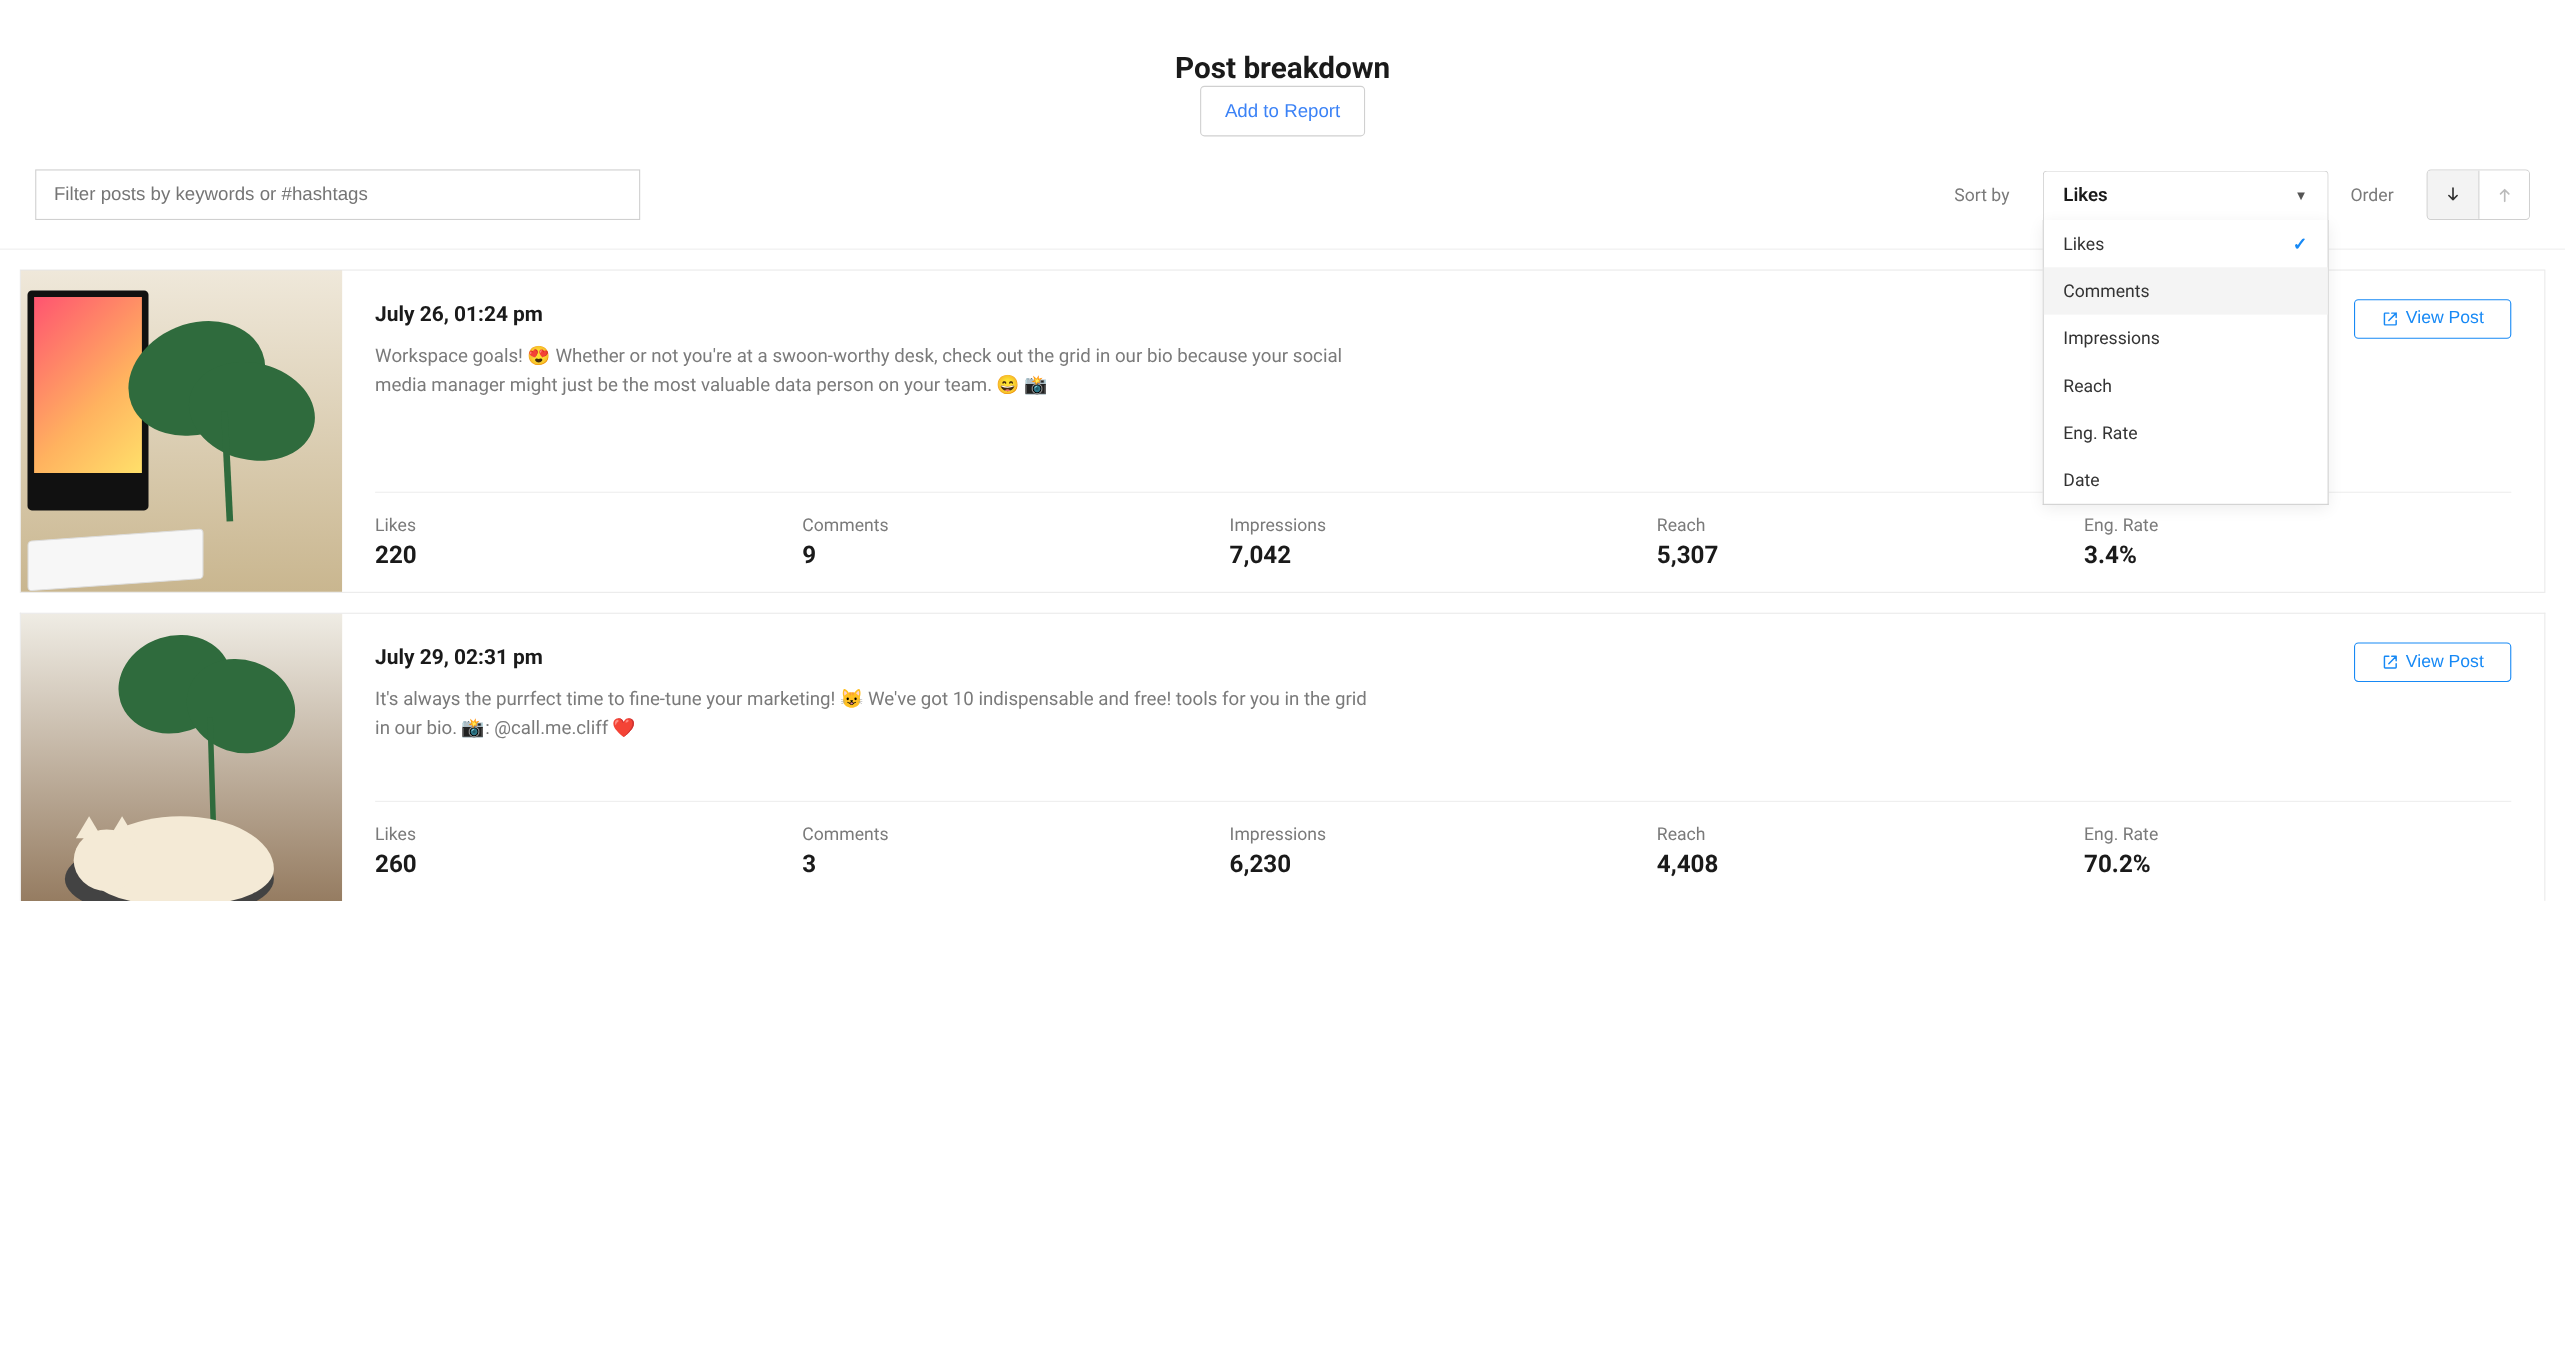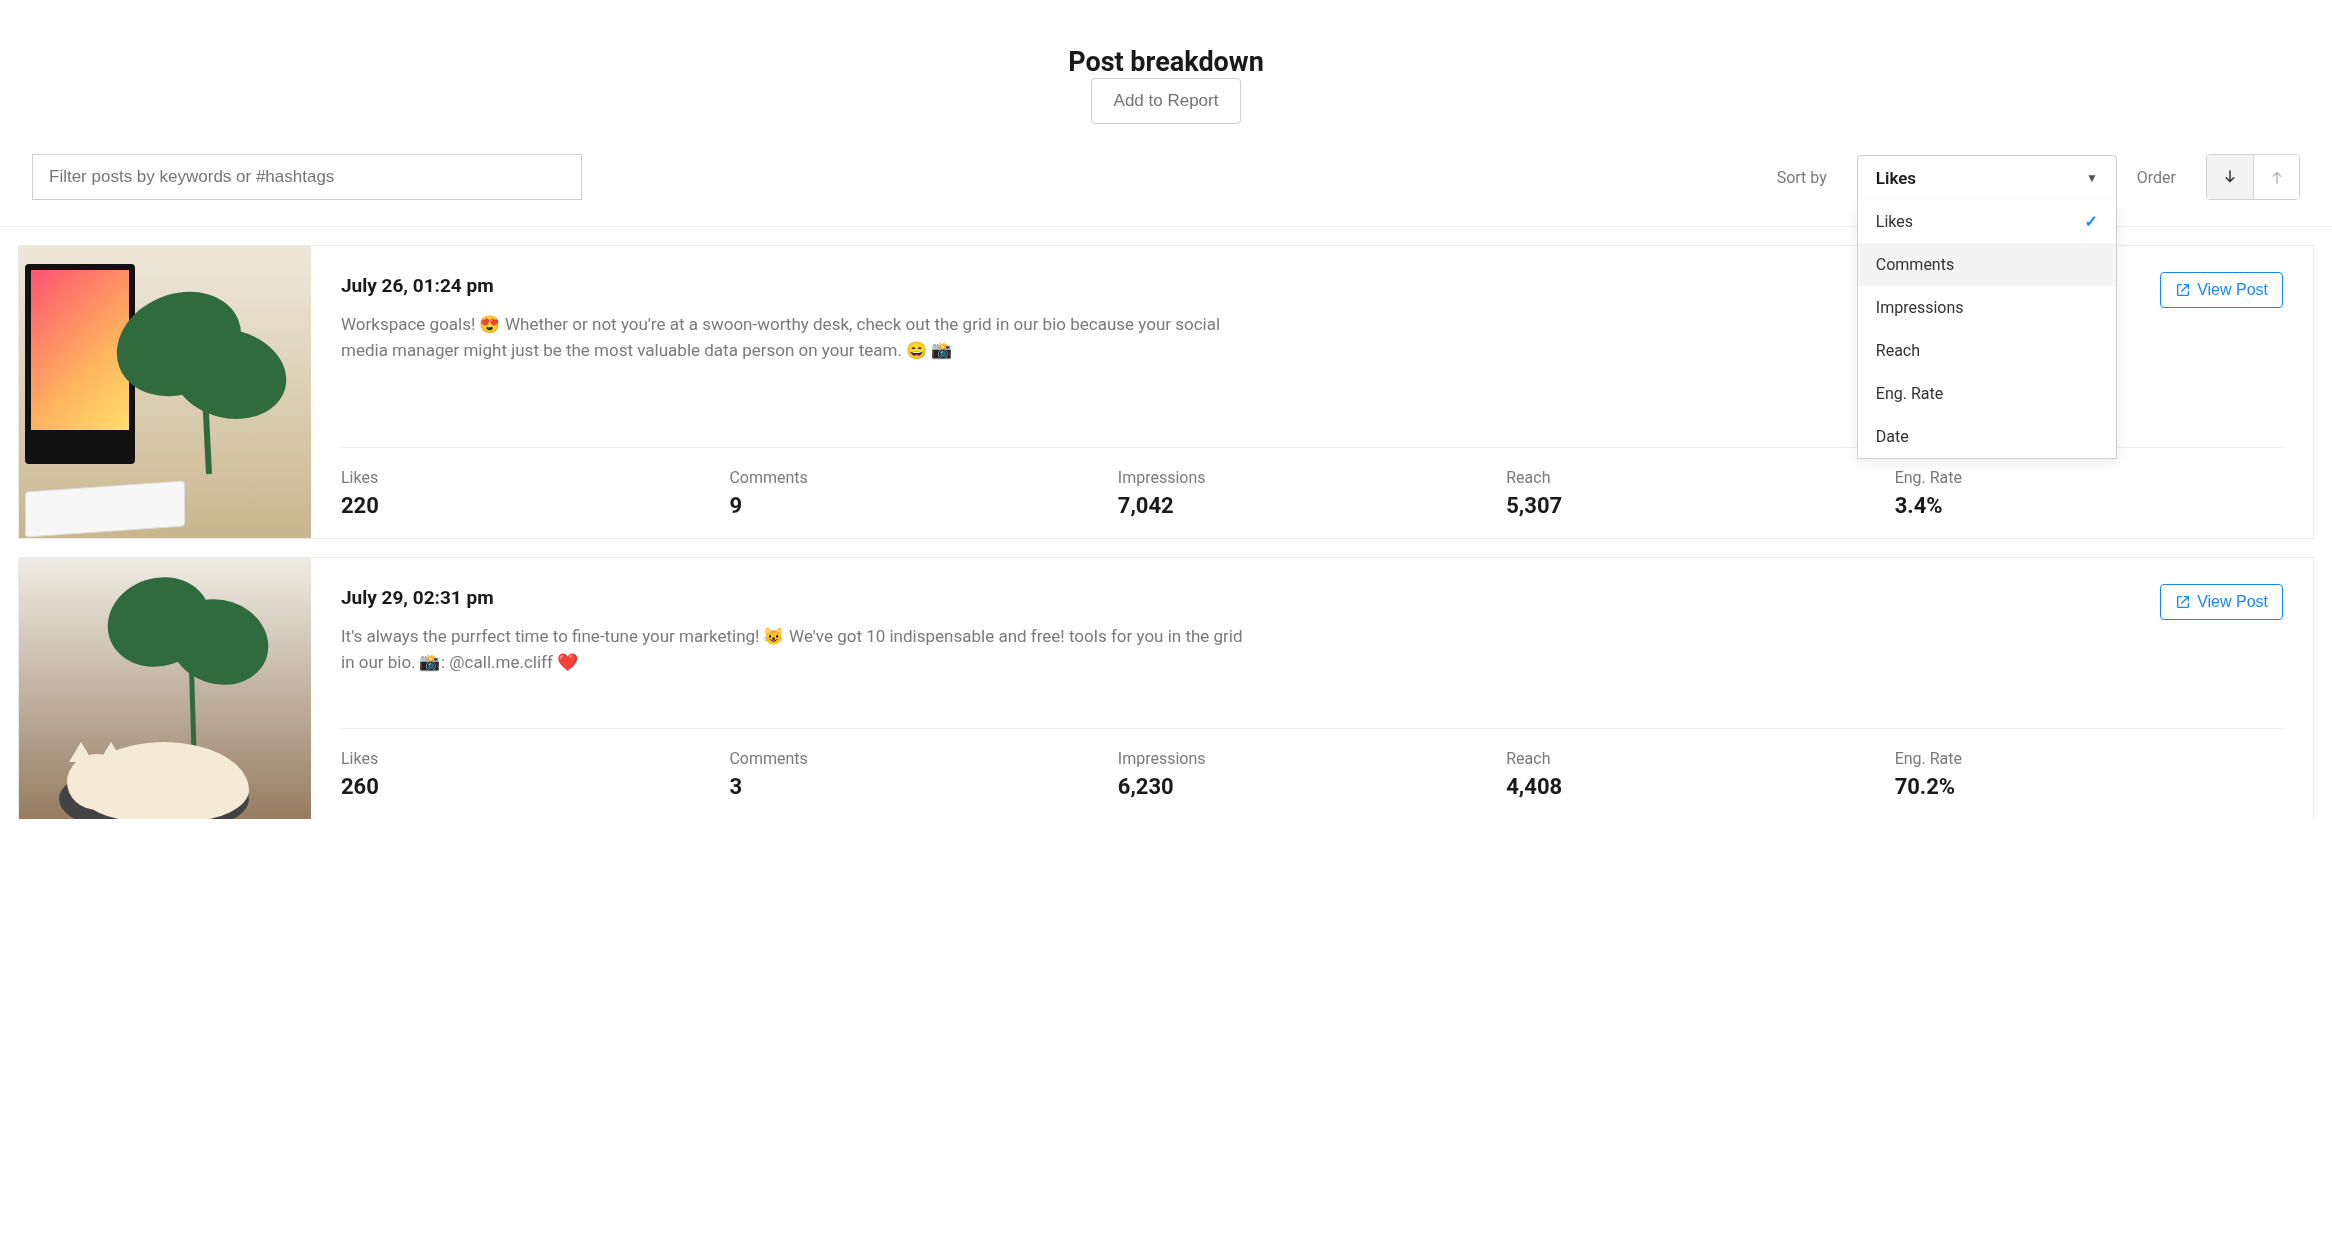--- a/index.html
+++ b/index.html
@@ -1,20 +1,20 @@
 <!DOCTYPE html>
 <html><head>
 <meta charset="utf-8">
 <style>
 * { margin: 0; padding: 0; box-sizing: border-box; }
 body { font-family: -apple-system, BlinkMacSystemFont, "Segoe UI", Roboto, Helvetica, Arial, sans-serif; background: #fff; color: #1a1a1a; }
 .container { width: 100%; padding: 0; }
 .header { display: flex; justify-content: space-between; align-items: center; padding: 46px 32px 30px 32px; flex-direction: column; }
 .page-title { font-size: 27px; font-weight: 700; color: #1a1a1a; }
-.add-report-btn { border: 1px solid #d0d0d0; background: #fff; padding: 12px 22px; font-size: 17px; font-weight: 500; color: #737373; border-radius: 4px; cursor: pointer; }
+.add-report-btn { border: 1px solid #d0d0d0; background: #fff; padding: 12px 22px; font-size: 17px; font-weight: 500; color: #3b82f6; border-radius: 4px; cursor: pointer; }
 
 .controls { display: flex; align-items: center; padding: 0 32px 26px 32px; gap: 20px; }
 .filter-input { flex: 0 0 550px; border: 1px solid #d0d0d0; border-radius: 0; padding: 12px 16px; font-size: 17px; color: #777; outline: none; }
 .spacer { flex: 1; }
 .sort-label, .order-label { font-size: 16px; color: #7a7a7a; margin-right: 10px; }
 .sort-wrap { position: relative; }
 .sort-select { border: 1px solid #d0d0d0; border-radius: 4px 4px 0 0; border-bottom: none; padding: 12px 18px; font-size: 17px; font-weight: 600; color: #1a1a1a; width: 260px; cursor: pointer; display: flex; justify-content: space-between; align-items: center; background: #fff; }
 .caret { font-size: 12px; color: #555; }
 .dropdown { position: absolute; top: 100%; left: 0; width: 260px; border: 1px solid #d0d0d0; border-top: none; background: #fff; box-shadow: 0 4px 14px rgba(0,0,0,0.08); z-index: 10; }
 .dropdown-item { padding: 12px 18px; font-size: 16px; color: #333; cursor: pointer; display: flex; justify-content: space-between; align-items: center; }
@@ -27,21 +27,21 @@
 .order-btn + .order-btn { border-left: 1px solid #d0d0d0; }
 .order-btn svg { width: 18px; height: 18px; }
 
 .divider { height: 1px; background: #eee; width: 100%; }
 
 .post-card { display: flex; border: 1px solid #eaeaea; margin: 18px 18px 0 18px; background: #fff; }
 .post-thumb { width: 292px; height: 292px; flex-shrink: 0; background: #dcd5c6; position: relative; overflow: hidden; }
 .post-body { flex: 1; padding: 28px 30px 20px 30px; display: flex; flex-direction: column; position: relative; }
 .post-date { font-size: 19px; font-weight: 700; margin-bottom: 14px; }
 .post-text { font-size: 17px; line-height: 1.55; color: #7a7a7a; max-width: 910px; }
-.view-post-btn { position: absolute; top: 26px; right: 30px; border: 1px solid #1789f5; color: #1789f5; background: #fff; border-radius: 4px; padding: 8px 14px; font-size: 16px; font-weight: 500; display: flex; align-items: center; gap: 6px; cursor: pointer; }
+.view-post-btn { position: absolute; top: 26px; right: 30px; border: 1px solid #1789f5; color: #1789f5; background: #fff; border-radius: 4px; padding: 8px 24px; font-size: 16px; font-weight: 500; display: flex; align-items: center; gap: 6px; cursor: pointer; }
 .metrics { display: flex; margin-top: auto; padding-top: 20px; border-top: 1px solid #eee; gap: 0; }
 .metric { flex: 1; }
 .metric-label { font-size: 16px; color: #7a7a7a; margin-bottom: 6px; }
 .metric-value { font-size: 22px; font-weight: 700; color: #1a1a1a; }
 
 
 .thumb1-bg { position:absolute; inset:0; background: linear-gradient(180deg,#efe8da 0%,#c9b68f 100%); }
 .thumb1-monitor { position:absolute; left:6px; top:18px; width:110px; height:200px; background:#111; border-radius:4px; }
 .thumb1-screen { position:absolute; left:12px; top:24px; width:98px; height:160px; background: linear-gradient(135deg,#ff5470 0%,#ffb25f 60%,#ffe06a 100%); }
 .thumb1-plant { position:absolute; left:90px; top:8px; width:180px; height:230px; }

